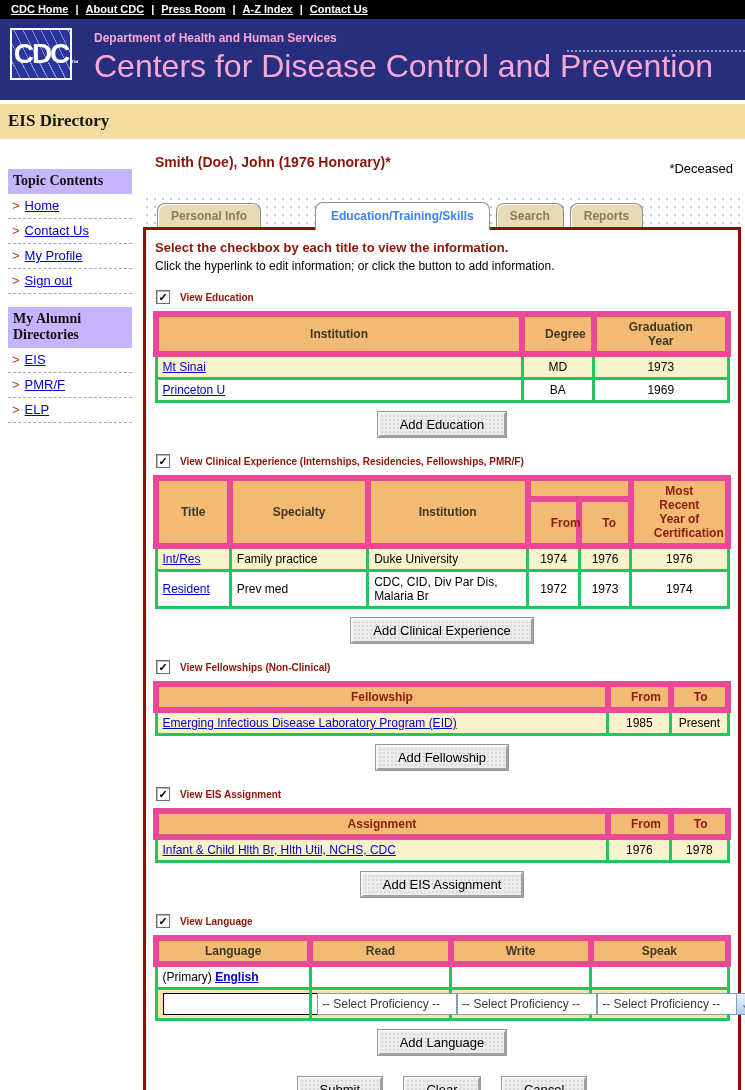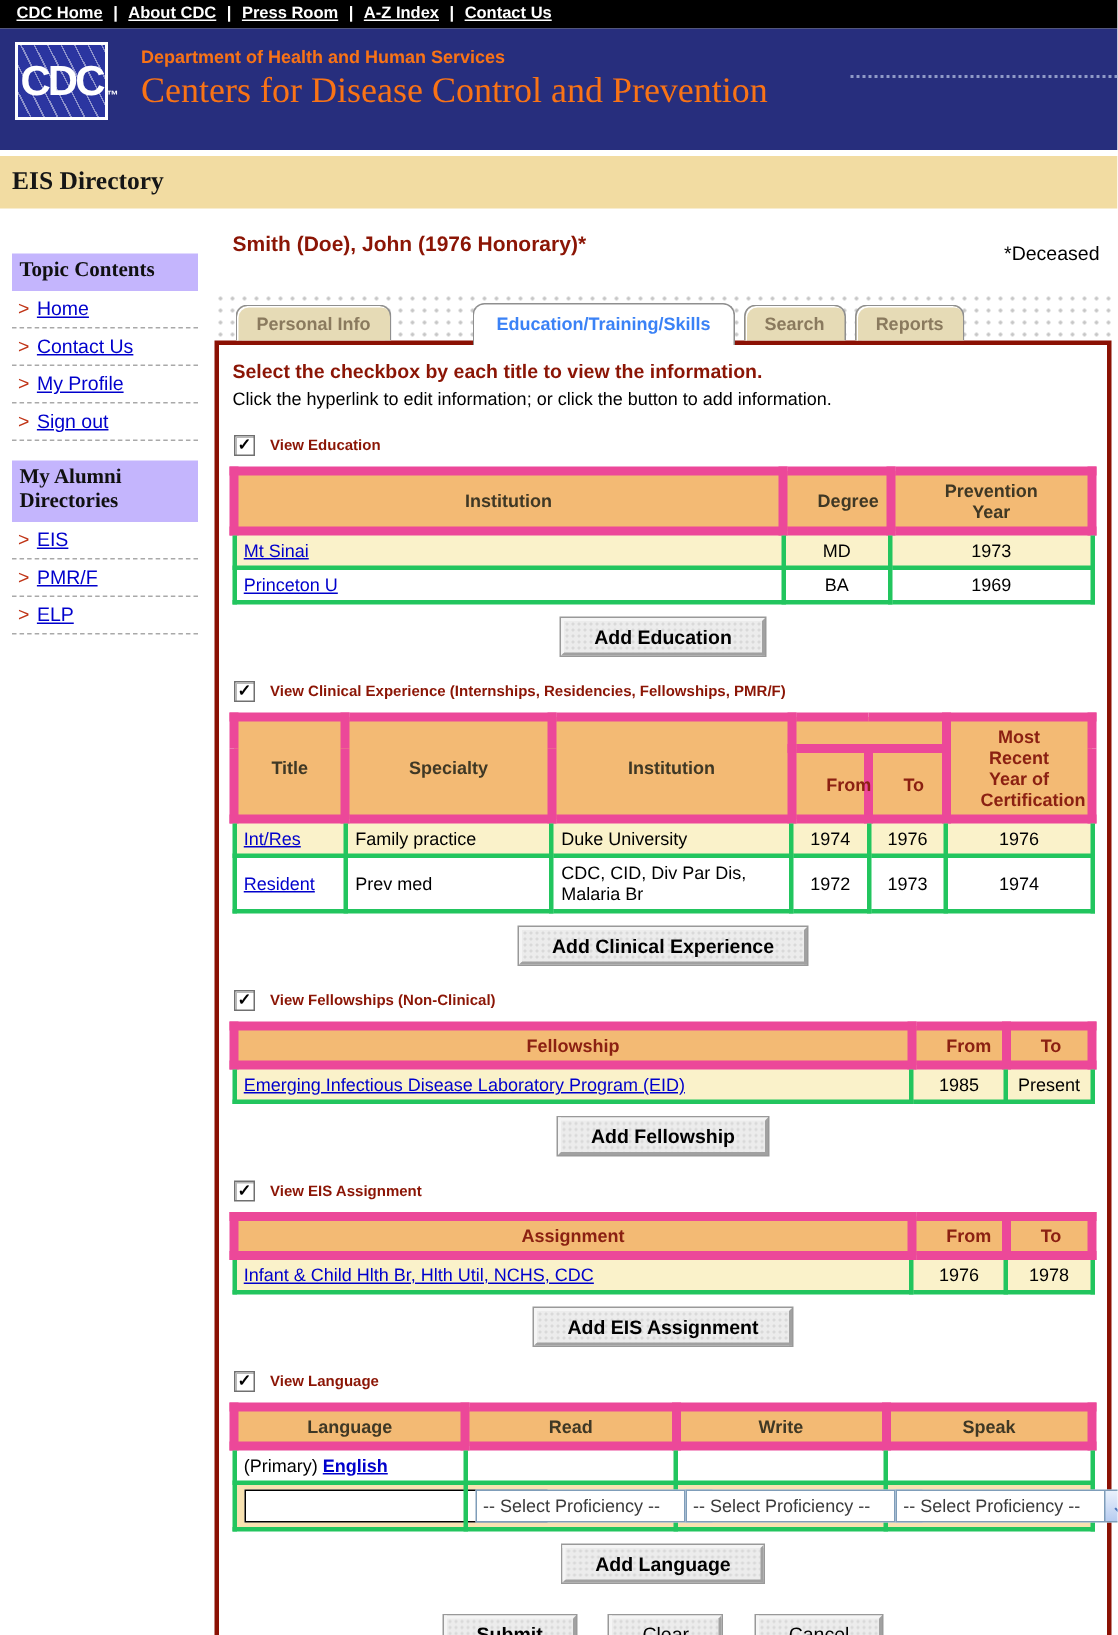--- a/index.html
+++ b/index.html
@@ -10,23 +10,23 @@
   .topbar a{color:#fff;text-decoration:underline;margin:0 5px;cursor:pointer;}
   .topbar .sep{color:#fff;margin:0 2px;}
 
   
   .cdc-header{background:#272E7D;position:relative;padding:9px 0 10px 10px;height:62px;}
   .cdc-logo{position:absolute;left:10px;top:9px;width:58px;height:48px;border:2px solid #fff;
     background:#2B35A0;color:#fff;text-align:center;line-height:48px;font-size:28px;font-weight:bold;
     letter-spacing:-2px;font-family:"Liberation Sans",sans-serif;
     background-image:repeating-linear-gradient(63deg,rgba(255,255,255,0) 0 7px,rgba(255,255,255,.45) 7px 8px);}
   .cdc-logo .tm{position:absolute;right:-9px;bottom:-10px;font-size:8px;letter-spacing:0;}
-  .hdr-text{margin-left:84px;color:#f97316;}
+  .hdr-text{margin-left:84px;color:#f9a8d4;}
   .hdr-dept{font-size:12px;font-weight:bold;padding-top:3px;}
-  .hdr-org{font-family:Liberation Serif, serif;font-size:24px;margin-top:3px;}
+  .hdr-org{font-family:Liberation Sans, sans-serif;font-size:32px;margin-top:3px;}
   .hdr-dotline{position:absolute;top:31px;right:0;width:178px;border-top:2px dotted #8f9ac8;}
 
   
   .eis-banner{background:#F2DCA2;margin-top:4px;padding:7px 8px 8px;
     font-family:"Liberation Serif",serif;font-weight:bold;font-size:17px;color:#161616;}
 
   
   .layout{display:flex;align-items:flex-start;padding:13px 4px 6px 8px;}
   .sidebar{flex:none;width:124px;margin-top:17px;font-size:13px;}
   .side-head{background:#c4b5fd;padding:4px 4px 5px 5px;font-family:"Liberation Serif",serif;
@@ -69,21 +69,21 @@
   table.data th.accent{color:#8B2012;}
   table.data td{border:3px solid #22c55e;padding:3px 5px;vertical-align:middle;}
   tr.cream{background:#FAF2CA;}
   tr.white{background:#fff;}
   tr.widgets{background:#F8E2B1;}
   td.al{text-align:left;} td.ac{text-align:center;}
   table.data a{color:#0000CC;text-decoration:underline;cursor:pointer;}
   a.bold-link{font-weight:bold;}
 
   .btn-row{text-align:center;margin:9px 0 2px;}
-  button.win{font-family:"Liberation Sans",sans-serif;font-size:13px;font-weight:bold;color:#000;
+  button.win{font-family:"Liberation Sans",sans-serif;font-size:13px;font-weight:normal;color:#000;
     background:#ECECEC;background-image:radial-gradient(#d9d9d9 1px,transparent 1.1px);background-size:4px 4px;
     border:2px outset #f5f5f5;box-shadow:0 0 0 1px #999;padding:3px 20px;cursor:pointer;margin:0 9px;}
   button.win.plain{font-weight:normal;}
 
   
   .combo{display:flex;width:200px;height:20px;border:1px solid #000;background:#fff;cursor:pointer;}
   .combo .field{flex:1;}
   .combo .drop{flex:none;width:19px;display:flex;align-items:center;justify-content:center;
     background:linear-gradient(#8f8f8f,#5f5f5f);color:#000;font-size:9px;border-left:1px solid #000;}
   .xpselect{display:inline-flex;align-items:center;justify-content:space-between;width:152px;height:20px;
@@ -152,21 +152,21 @@
         <table class="data" id="tbl-education">
             <colgroup>
               <col style="width: 64%;">
               <col style="width: 12.5%;">
               <col style="width: 23.5%;">
             </colgroup>
             <thead>
               <tr>
                 <th>Institution</th>
                 <th>Degree</th>
-                <th>Prevention Year</th>
+                <th>Graduation Year</th>
               </tr>
             </thead>
             <tbody>
               <tr class="cream">
                 <td class="al"><a>Mt Sinai</a></td>
                 <td class="ac">MD</td>
                 <td class="ac">1973</td>
               </tr>
               <tr class="white">
                 <td class="al"><a>Princeton U</a></td>

